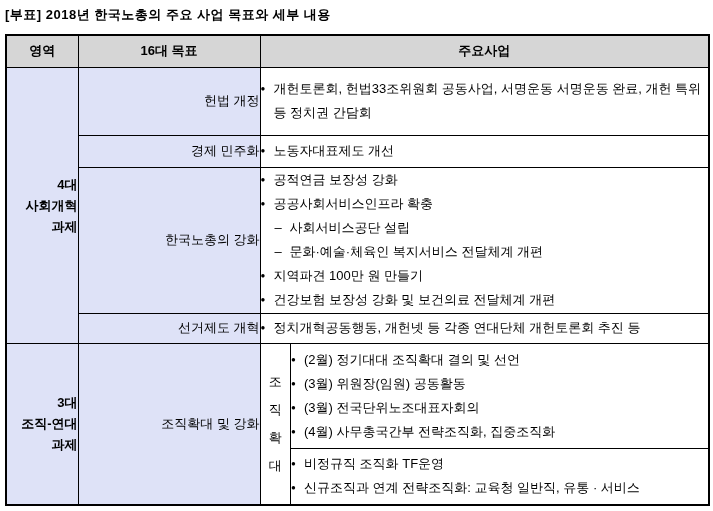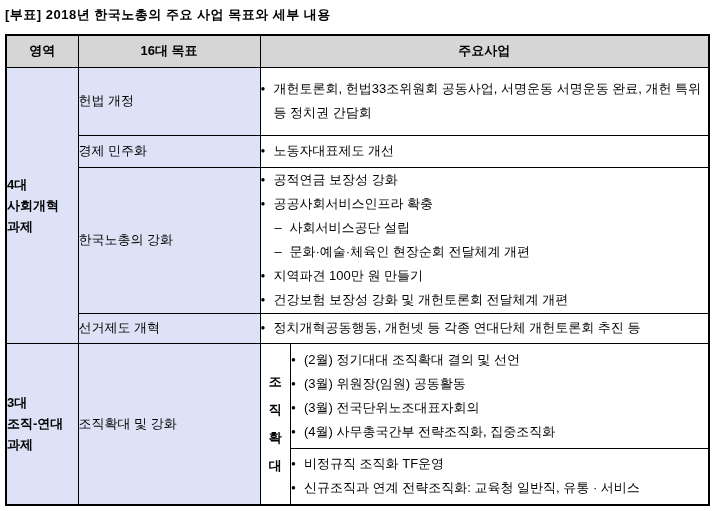--- a/index.html
+++ b/index.html
@@ -40,21 +40,21 @@
   }
   th.hdr{
     background:var(--header-bg);
     height:30px;
     font-weight:bold;
     text-align:center;
     vertical-align:middle;
   }
   td.area-cell, td.goal-cell{
     background:var(--cell-bg);
-    text-align:left;
+    text-align:right;
     vertical-align:middle;
   }
   td.area-cell{
     white-space:pre-line;
     line-height:21px;
     font-weight:bold;
   }
   td.proj-cell{
     background:#fff;
     vertical-align:middle;
@@ -93,21 +93,20 @@
   }
   table.inner td{
     font-size:13px;
     padding:0;
   }
   td.vert-cell{
     width:30px;
     border-right:1px solid var(--border-color);
     text-align:center;
     vertical-align:middle;
-    font-weight:bold;
   }
   .vert-label{
     width:15px;
     margin:0 auto;
     word-break:break-all;
     line-height:28px;
     font-size:13px;
     text-align:center;
   }
   tr.sub-a>td.sub-content{
@@ -167,29 +166,29 @@
           <div class="li bullet">
             <span class="mark">●</span>
             <span class="txt">공공사회서비스인프라 확충</span>
           </div>
           <div class="li dash">
             <span class="mark">–</span>
             <span class="txt">사회서비스공단 설립</span>
           </div>
           <div class="li dash">
             <span class="mark">–</span>
-            <span class="txt">문화·예술·체육인 현장순회 전달체계 개편</span>
+            <span class="txt">문화·예술·체육인 복지서비스 전달체계 개편</span>
           </div>
           <div class="li bullet">
             <span class="mark">●</span>
             <span class="txt">지역파견 100만 원 만들기</span>
           </div>
           <div class="li bullet">
             <span class="mark">●</span>
-            <span class="txt">건강보험 보장성 강화 및 개헌토론회 전달체계 개편</span>
+            <span class="txt">건강보험 보장성 강화 및 보건의료 전달체계 개편</span>
           </div>
         </td>
     </tr>
     <tr style="height:30px">
       <td class="goal-cell">선거제도 개혁</td>
       <td class="proj-cell">
           <div class="li bullet">
             <span class="mark">●</span>
             <span class="txt">정치개혁공동행동, 개헌넷 등 각종 연대단체 개헌토론회 추진 등</span>
           </div>

